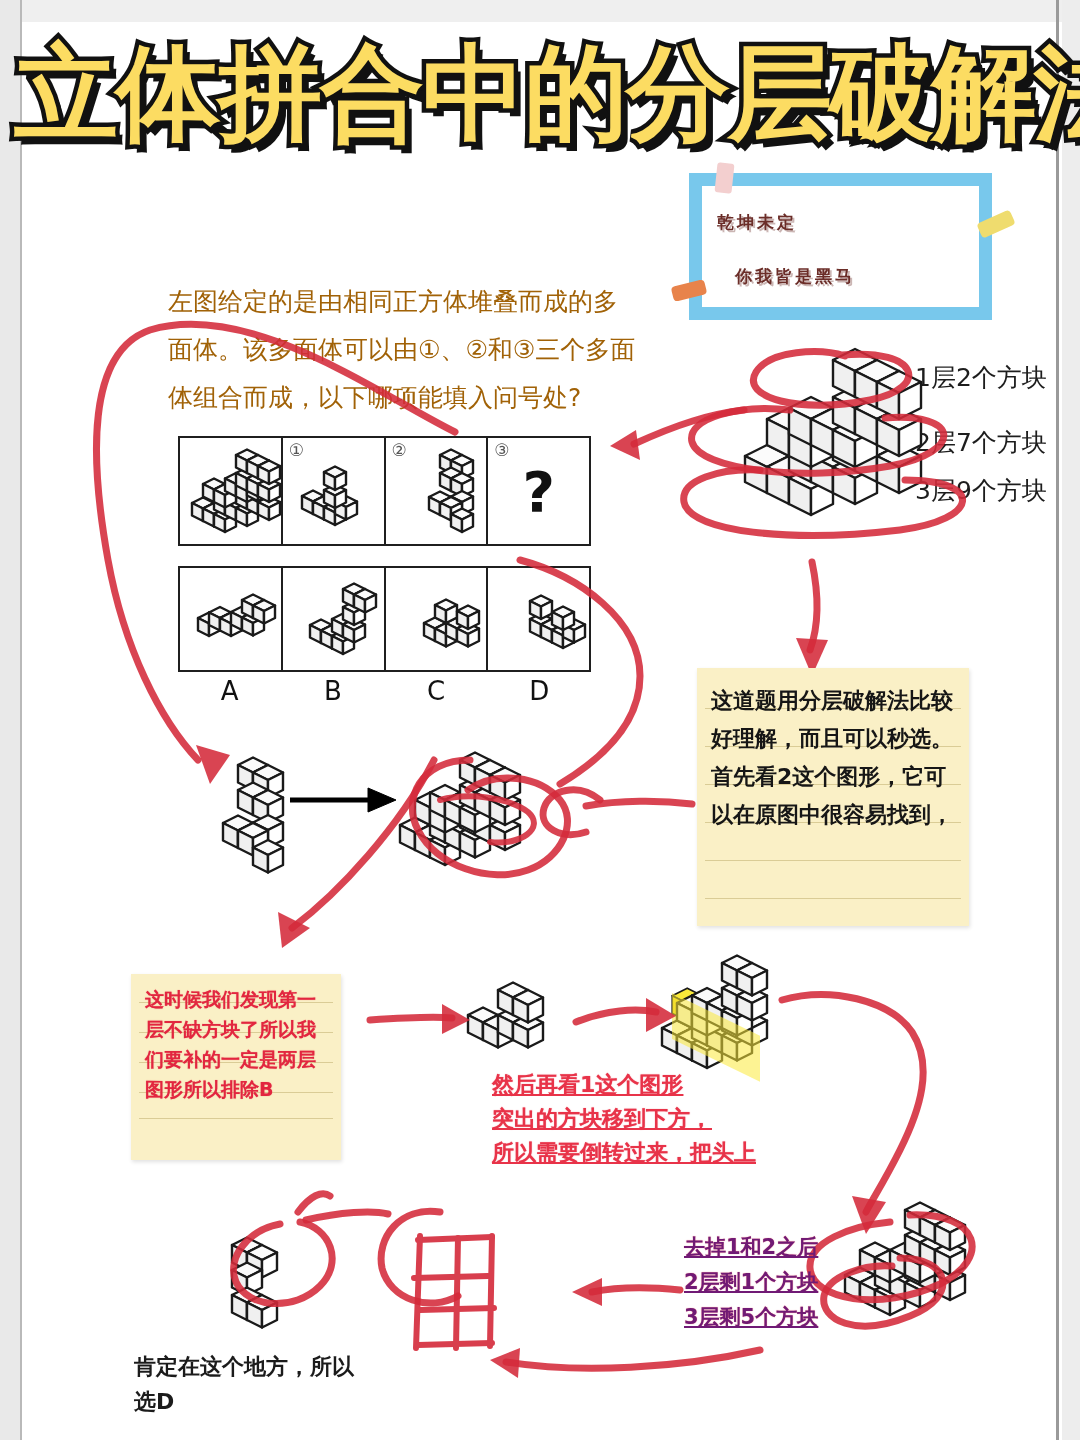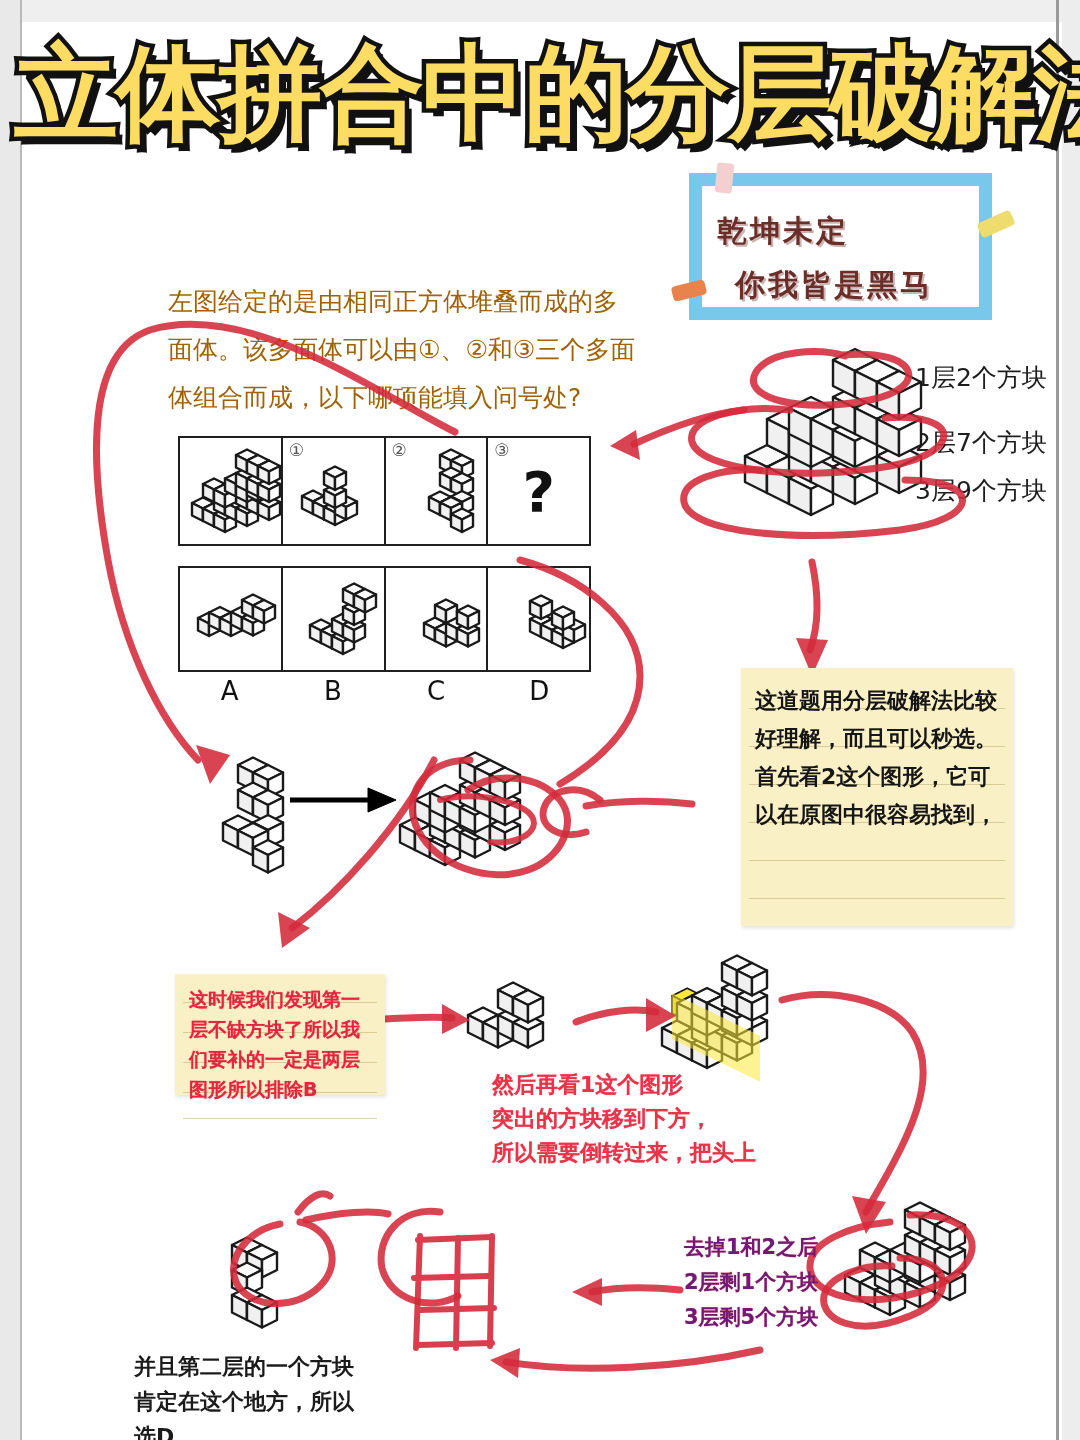--- a/index.html
+++ b/index.html
@@ -28,21 +28,21 @@
   }
 
   
   .quote-box{
     position:absolute;left:689px;top:173px;width:303px;height:147px;
     background:#ffffff;border:13px solid #78C8EC;box-sizing:border-box;
   }
   .quote-line{
     position:absolute;color:#6B2D28;font-weight:bold;
     font-family:Liberation Serif, serif;
-    font-size:30px;letter-spacing:3px;
+    font-size:17px;letter-spacing:3px;
     text-shadow:2px 2px 0 rgba(107,45,40,.35);
     white-space:nowrap;
   }
   .quote-line.l1{left:717px;top:211px;}
   .quote-line.l2{left:735px;top:265px;}
   .wash-tape{position:absolute;border-radius:3px;}
   .tape-pink{left:716px;top:163px;width:17px;height:30px;background:#F3CFCF;transform:rotate(6deg);}
   .tape-orange{left:672px;top:283px;width:34px;height:15px;background:#E8834B;transform:rotate(-14deg);border-radius:4px;}
   .tape-yellow{left:978px;top:216px;width:36px;height:16px;background:#EFDC6E;transform:rotate(-24deg);border-radius:4px;}
 
@@ -59,39 +59,39 @@
     font-size:25px;color:#1d1d1d;white-space:nowrap;
   }
   .layer-label.l1{left:915px;top:361px;}
   .layer-label.l2{left:915px;top:418px;margin-top:8px;}
   .layer-label.l3{left:915px;top:474px;}
 
   
   .sticky{
     position:absolute;background:#FAF0C6;
     box-shadow:1px 2px 4px rgba(0,0,0,.12);
-    margin-left:44px;
   }
   .sticky .rules{position:absolute;left:8px;right:8px;top:0;bottom:0;}
   .sticky .rule{position:absolute;left:0;right:0;height:1px;background:rgba(180,160,90,.45);}
   .sticky .txt{position:relative;padding:14px 12px 0 14px;
     font-family:"DejaVu Sans","Liberation Sans",sans-serif;font-weight:bold;}
 
   #note-main{left:697px;top:668px;width:272px;height:258px;}
   #note-main .txt{font-size:22px;line-height:38px;color:#161616;}
 
-  #note-red{left:131px;top:974px;width:210px;height:121px;}
+  #note-red{left:131px;top:974px;width:210px;height:186px;}
   #note-red .txt{font-size:19px;line-height:30px;color:#E2263F;padding-top:10px;
       text-shadow:0 0 1px rgba(226,38,63,.6);}
 
   
   .red-note{
     position:absolute;color:#E83349;font-weight:bold;
     font-family:"DejaVu Sans","Liberation Sans",sans-serif;
     text-shadow:0 0 1px rgba(232,51,73,.7);
+    text-decoration:underline;
   }
   #red-step1{left:492px;top:1068px;font-size:22px;line-height:34px;}
   #red-step2{left:684px;top:1230px;font-size:21px;line-height:35px;color:#701a75;}
 
   .black-note{
     position:absolute;left:134px;top:1349px;font-size:22px;line-height:35px;
     font-weight:bold;color:#1b1b1b;
     font-family:"DejaVu Sans","Liberation Sans",sans-serif;
   }
 
@@ -525,18 +525,17 @@
     <div>所以需要倒转过来，把头上</div>
   </div>
 
   <div class="red-note" id="red-step2">
     <div>去掉1和2之后</div>
     <div>2层剩1个方块</div>
     <div>3层剩5个方块</div>
   </div>
 
   <div class="black-note">
-    <div>并且第二层的一个方块</div>
     <div>肯定在这个地方，所以</div>
     <div>选D</div>
   </div>
 
 </div>
 
 </body></html>

